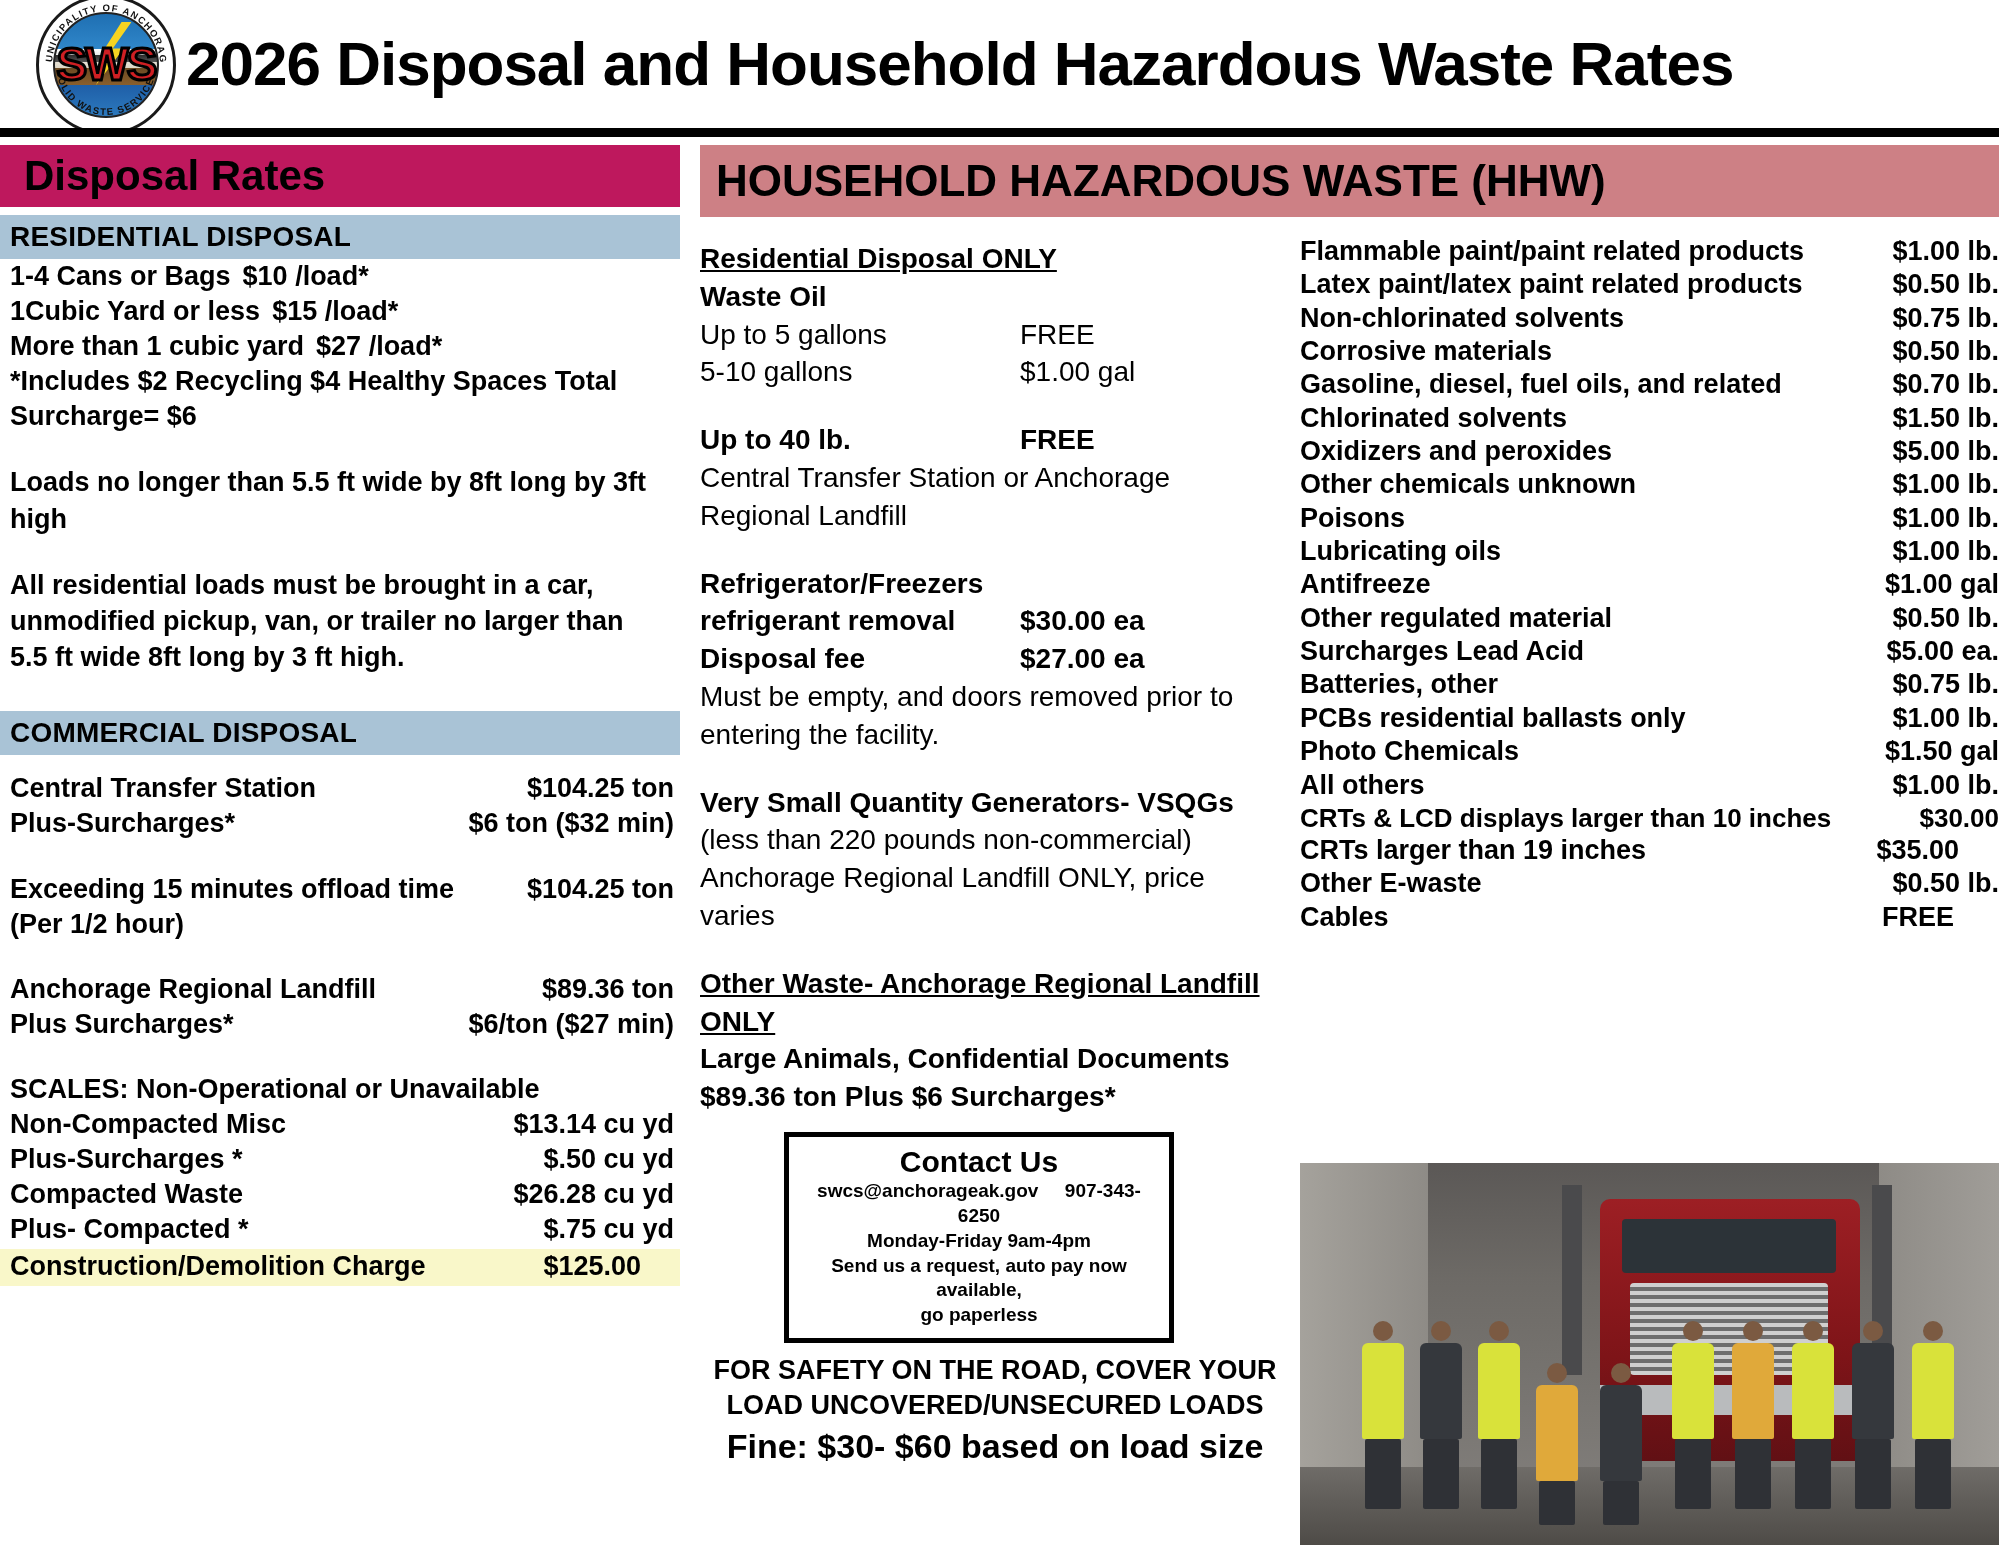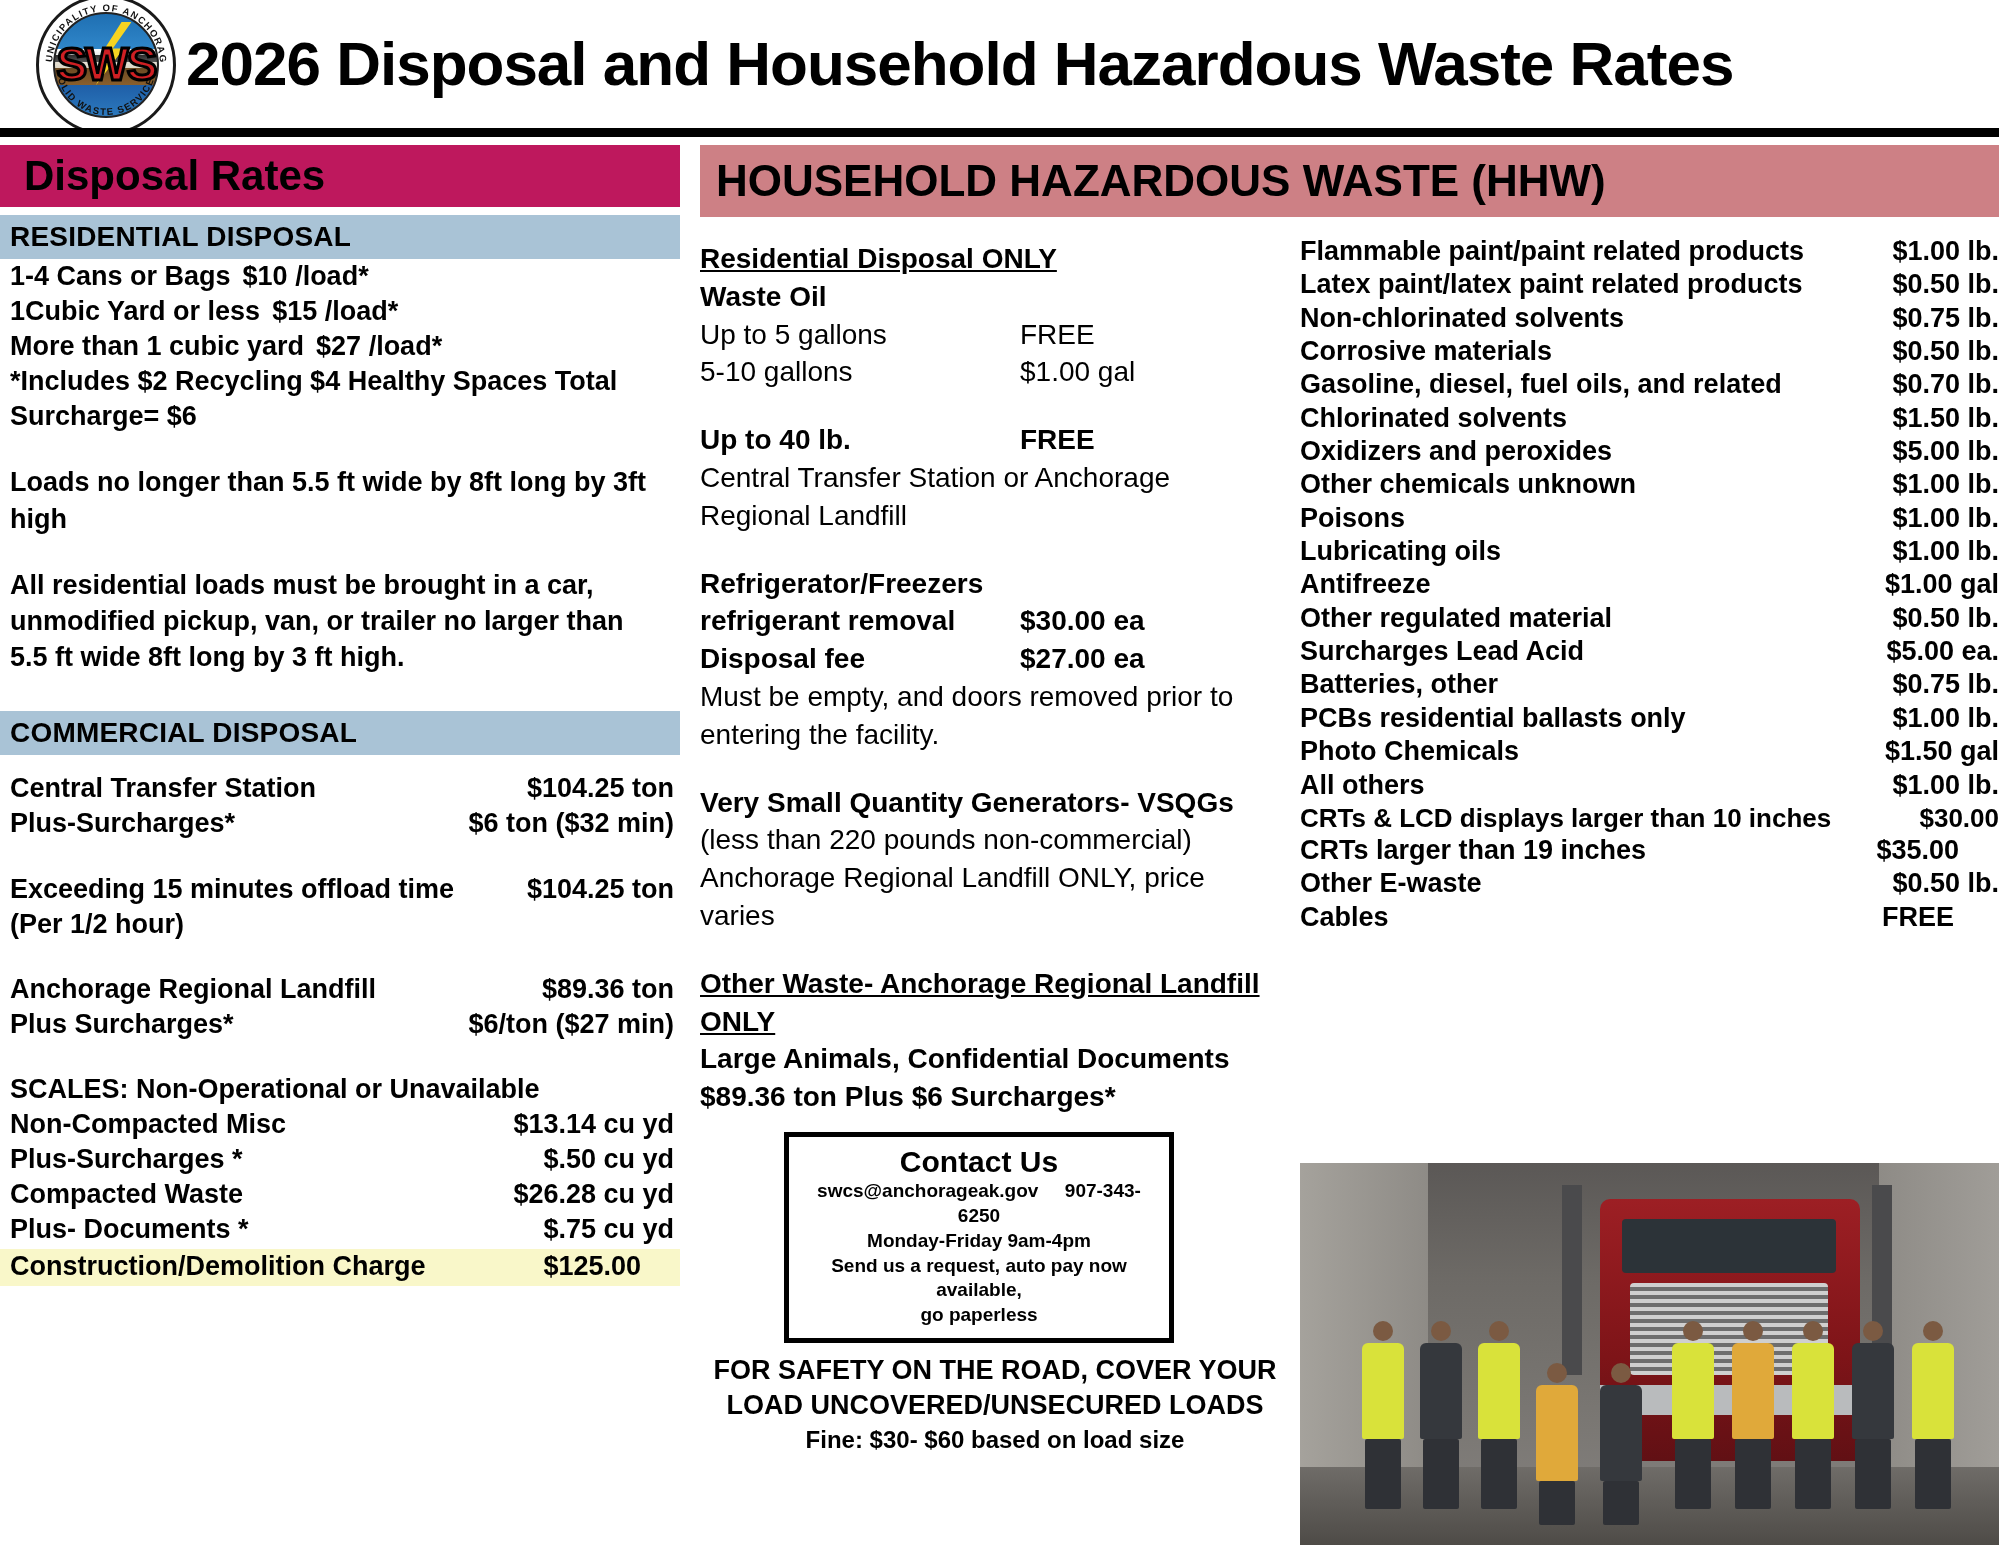--- a/index.html
+++ b/index.html
@@ -112,21 +112,21 @@
 
   
   .contact{
     border:5px solid #000;background:#fff;width:390px;
     margin:16px 0 0 84px;padding:8px 8px 10px 8px;box-sizing:border-box;text-align:center;
   }
   .contact .c-title{font-size:30px;font-weight:bold;line-height:1.15;}
   .contact .c-line{font-size:19px;font-weight:bold;line-height:1.30;}
 
   .safety{font-size:27px;font-weight:bold;text-align:center;line-height:1.32;margin-top:10px;}
-  .fine{font-size:24px;font-weight:bold;text-align:center;line-height:1.32;}
+  .fine{font-size:34px;font-weight:bold;text-align:center;line-height:1.32;}
 
   
   .photo{
     position:absolute;left:1300px;top:1163px;width:699px;height:382px;
     overflow:hidden;background:#8d8c8a;
   }
   .ph-sky{position:absolute;inset:0;background:linear-gradient(#b9b7b3,#a3a09c 45%,#9b9894 100%);}
   .ph-wallL{position:absolute;left:0;top:0;width:128px;height:100%;
     background:linear-gradient(90deg,#a5a29c,#8e8b86);}
   .ph-wallR{position:absolute;right:0;top:0;width:120px;height:100%;
@@ -263,21 +263,21 @@
       </div>
       <div class="row">
         <span class="lbl">Plus-Surcharges *</span>
         <span class="val">$.50 cu yd</span>
       </div>
       <div class="row">
         <span class="lbl">Compacted Waste</span>
         <span class="val">$26.28 cu yd</span>
       </div>
       <div class="row">
-        <span class="lbl">Plus- Documents *</span>
+        <span class="lbl">Plus- Compacted *</span>
         <span class="val">$.75 cu yd</span>
       </div>
     </div>
 
     <div class="yellow">
       <span>Construction/Demolition Charge</span>
       <span style="margin-right:25px;">$125.00</span>
     </div>
   </div>
 

